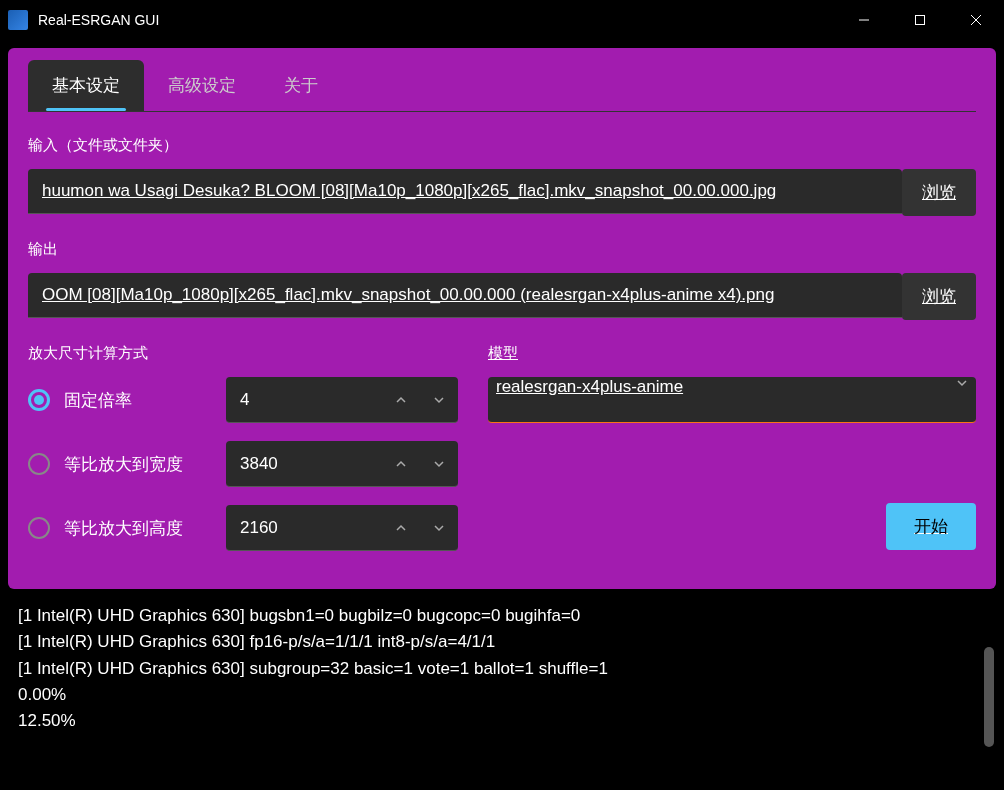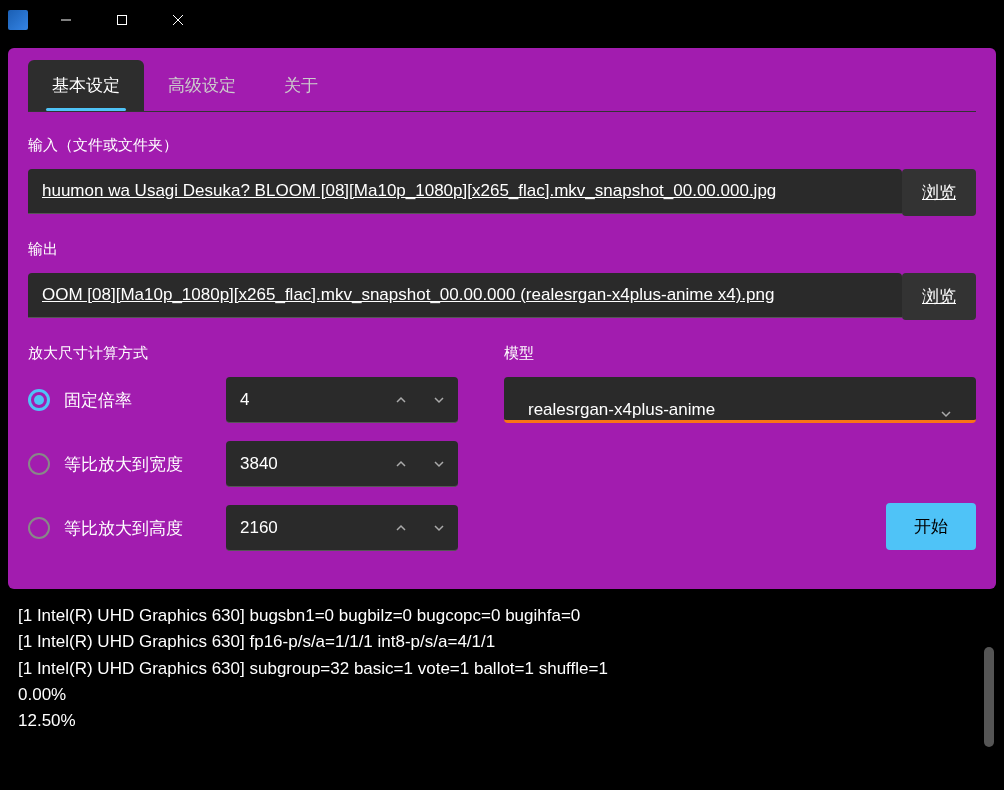--- a/index.html
+++ b/index.html
@@ -102,27 +102,28 @@
       background: #333;
       border: none;
       color: #fff;
       font-size: 17px;
       padding: 12px 20px;
       border-radius: 4px;
       cursor: pointer;
     }
     .two-col {
       display: flex;
-      gap: 46px;
+      gap: 30px;
     }
     .col-left {
       width: 430px;
     }
     .col-right {
       flex: 1;
+      text-decoration: underline;
     }
     .radio-row {
       display: flex;
       align-items: center;
       gap: 18px;
       margin-bottom: 18px;
     }
     .radio-group {
       display: flex;
       align-items: flex-start;
@@ -177,25 +178,25 @@
       width: 38px;
       display: flex;
       align-items: center;
       justify-content: center;
       color: #aaa;
       cursor: pointer;
     }
     .dropdown {
       background: #2a2a2a;
       border-radius: 4px;
-      border-bottom: 3px solid #f97316;
+      border-bottom: 1px solid #f97316;
       height: 46px;
       display: flex;
-      align-items: flex-end;
-      padding: 0 24px;
+      align-items: flex-start;
+      padding: 0 8px;
       justify-content: space-between;
     }
     .dropdown-value {
       font-size: 17px;
       color: #fff;
     }
     .start-row {
       display: flex;
       justify-content: flex-end;
       margin-top: -50px;
@@ -232,20 +233,21 @@
       background: #555;
       border-radius: 5px;
     }
     svg { display: block; }
   </style>
 </head>
 <body>
 
 <div class="titlebar">
   <div class="titlebar-icon"></div>
+  <div class="titlebar-title">Real-ESRGAN GUI</div>
   <div class="window-controls">
     <div class="window-btn">
       <svg width="12" height="12" viewBox="0 0 12 12">
           <line x1="1" y1="6" x2="11" y2="6" stroke="#fff" stroke-width="1"></line>
         </svg>
     </div>
     <div class="window-btn">
       <svg width="12" height="12" viewBox="0 0 12 12">
           <rect x="1.5" y="1.5" width="9" height="9" stroke="#fff" stroke-width="1" fill="none"></rect>
         </svg>

